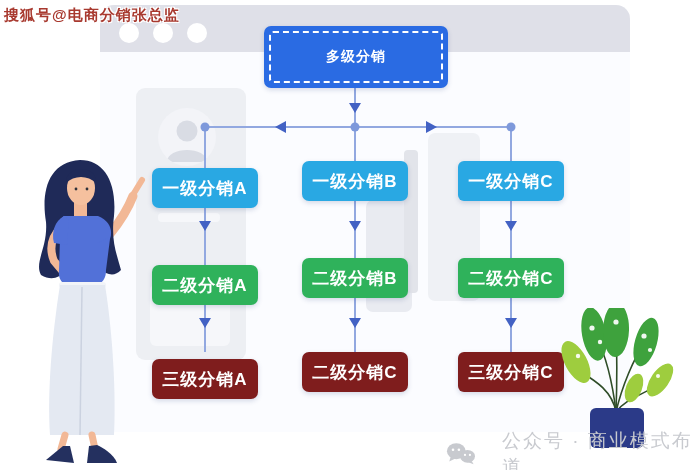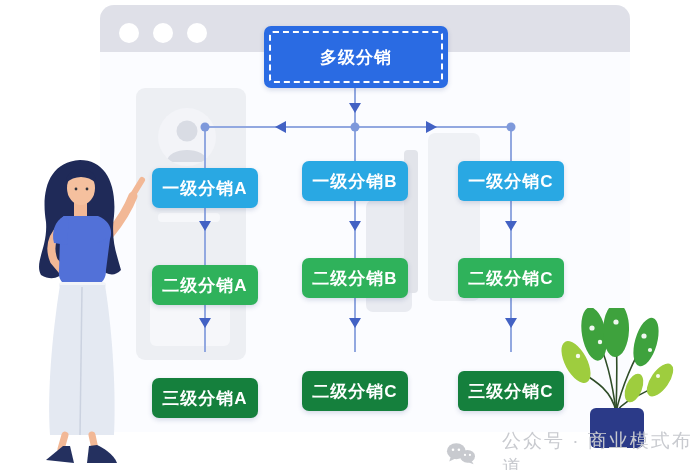--- a/index.html
+++ b/index.html
@@ -27,28 +27,28 @@
   .shape-right { left:428px; top:133px; width:52px; height:168px; background:#EFF1F5; }
   .shape-thin { left:404px; top:150px; width:14px; height:143px; background:#E2E4EA; border-radius:4px; }
 
   
   .connectors { position:absolute; left:0; top:0; z-index:2; }
 
   
   .node { position:absolute; display:flex; align-items:center; justify-content:center;
           color:#fff; font-weight:bold; z-index:3; border-radius:7px;
           box-shadow:0 2px 5px rgba(40,60,120,0.18); letter-spacing:1px; }
-  .root { left:264px; top:26px; width:184px; height:62px; background:#2A6BE3; font-size:17px; }
+  .root { left:264px; top:26px; width:184px; height:62px; background:#2A6BE3; font-size:14px; }
   .root-border { position:absolute; left:5px; top:5px; right:5px; bottom:5px;
                  border:2px dashed #ffffff; border-radius:4px; }
   .root-label { position:relative; }
   .child { width:106px; height:40px; font-size:17px; }
   .lvl1 { background:#29A8E3; top:161px; }
   .lvl2 { background:#2FB25B; top:258px; }
-  .lvl3 { background:#15803d; top:371px; }
+  .lvl3 { background:#7f1d1d; top:352px; }
   .colA { left:152px;margin-top:7px; } .colB { left:302px; } .colC { left:458px;border-radius:6px; }
 
   
   .woman { position:absolute; left:18px; top:152px; z-index:4; }
   .plant { position:absolute; left:558px; top:308px; z-index:4; }
 
   
   .watermark { position:absolute; left:4px; top:6px; z-index:10; font-size:15px; font-weight:bold;
                color:#A8392F; letter-spacing:1px;
                text-shadow:-1px -1px 0 #fff, 1px -1px 0 #fff, -1px 1px 0 #fff, 1px 1px 0 #fff; }
@@ -194,20 +194,21 @@
         <circle cx="42" cy="34" r="2.2"></circle>
       <circle cx="58" cy="14" r="2.6"></circle>
         <circle cx="86" cy="28" r="2.6"></circle>
       <circle cx="92" cy="42" r="2.1"></circle>
         <circle cx="20" cy="48" r="2.2"></circle>
       <circle cx="100" cy="68" r="2"></circle>
     </g>
     <rect x="32" y="100" width="54" height="40" rx="6" fill="#2B3A88"></rect>
   </svg>
 
+  <div class="watermark">搜狐号@电商分销张总监</div>
 
   <div class="footer">
     <svg width="32" height="26" viewBox="0 0 32 26">
       <ellipse cx="11" cy="10" rx="10" ry="8.5" fill="#C8CACF"></ellipse>
       <path d="M5 16 L3.5 21 L10.5 17.5 Z" fill="#C8CACF"></path>
       <circle cx="7.5" cy="8.5" r="1.4" fill="#ffffff"></circle>
       <circle cx="13.8" cy="8.5" r="1.4" fill="#ffffff"></circle>
       <ellipse cx="23" cy="15.5" rx="8" ry="6.8" fill="#C8CACF"></ellipse>
       <path d="M27.5 20.5 L29.5 24 L23 21.5 Z" fill="#C8CACF"></path>
       <circle cx="20.3" cy="14" r="1.2" fill="#ffffff"></circle>

